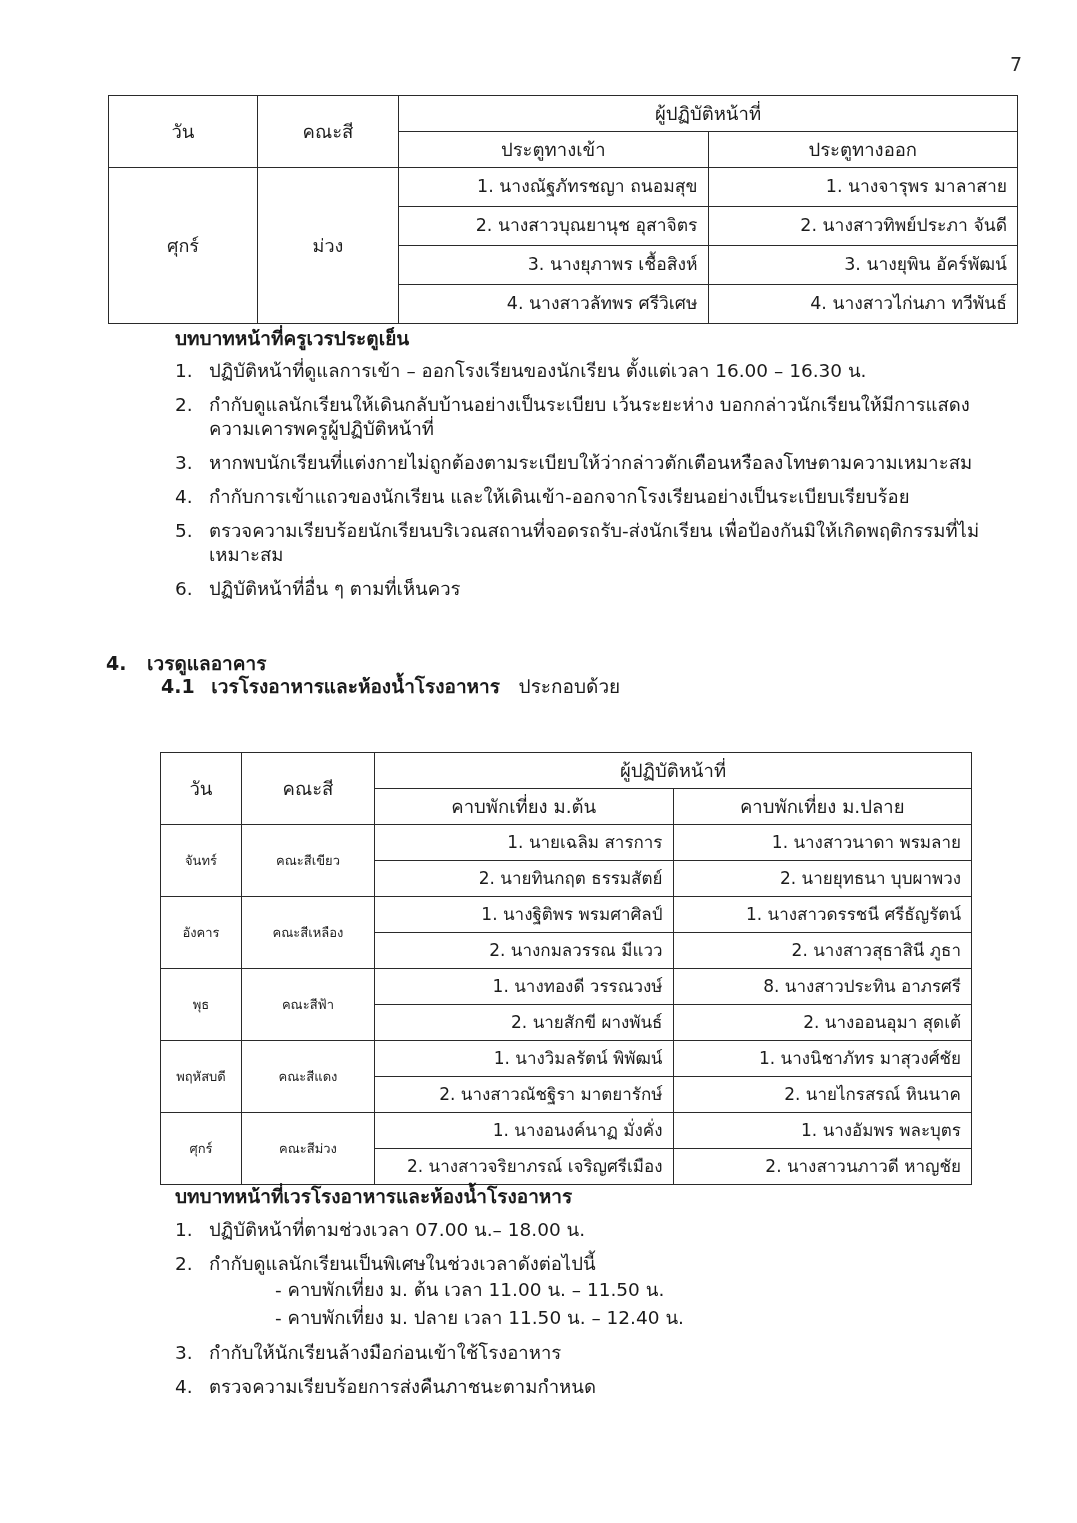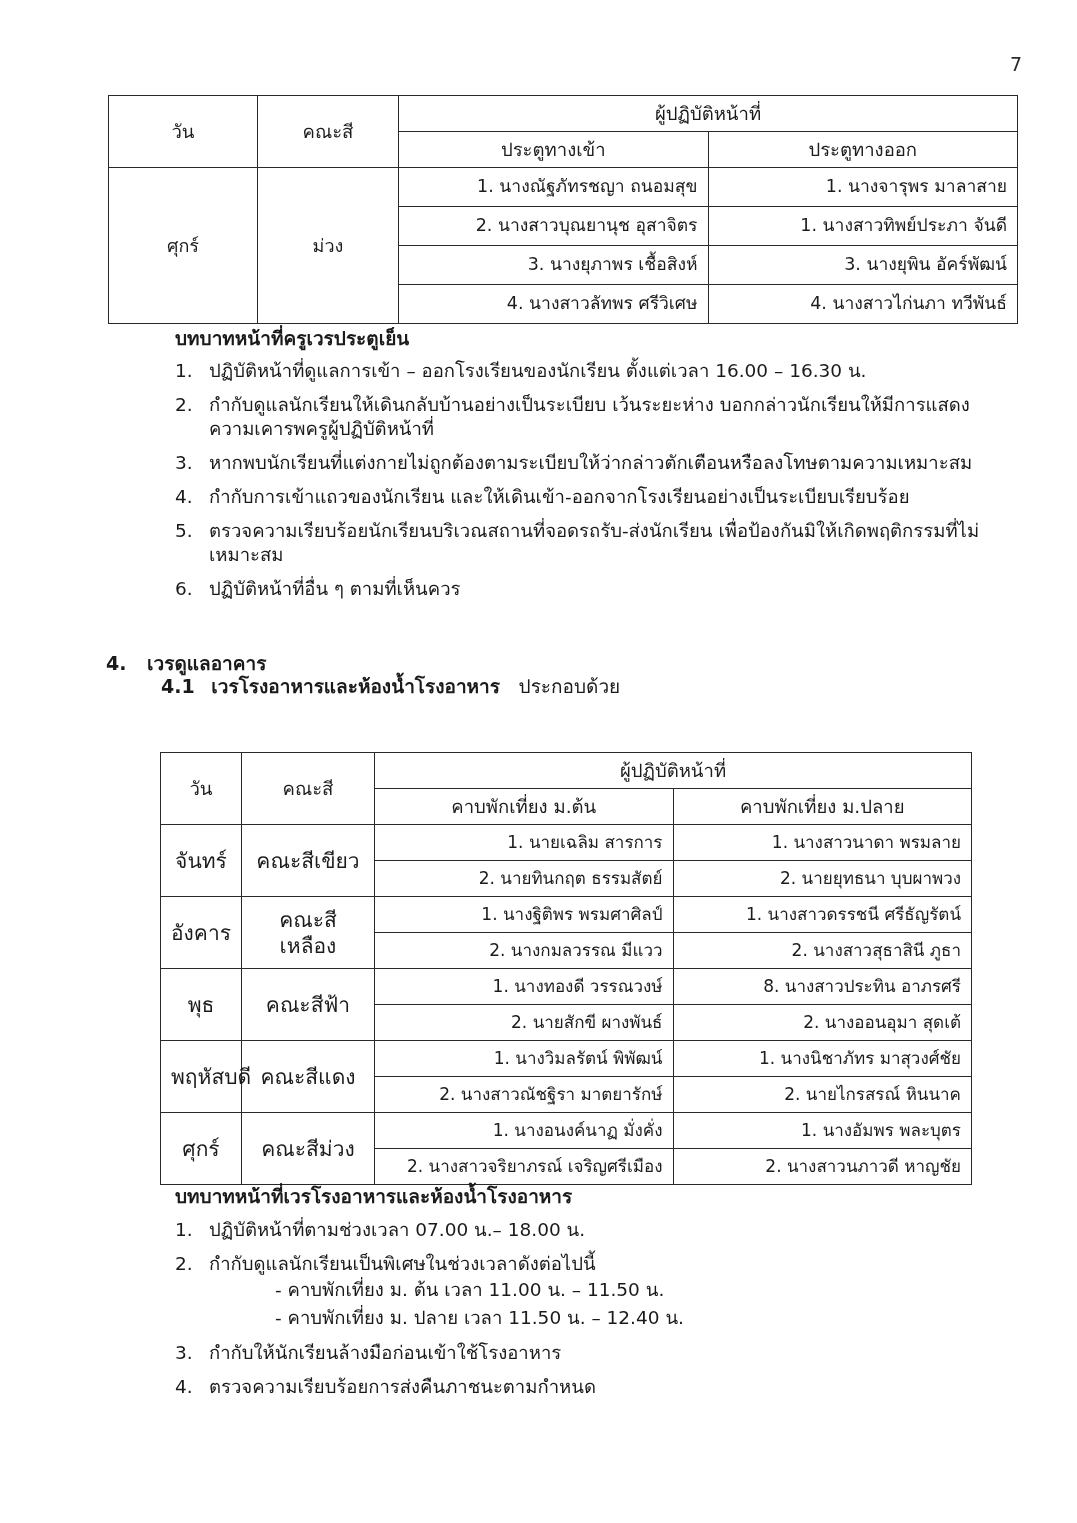--- a/index.html
+++ b/index.html
@@ -86,21 +86,21 @@
     top: 752px;
     width: 812px;
   }
   #table-canteen .c-day   { width: 80px; }
   #table-canteen .c-color { width: 132px; }
   #table-canteen .c-lower { width: 300px; }
   #table-canteen .c-upper { width: 300px; }
   #table-canteen tr.body-row td { height: 35px; }
   #table-canteen .namecell { font-size: 17px; padding-left: 9px; }
   #table-canteen .daycell,
-  #table-canteen .colorcell { font-size: 21px; }
+  #table-canteen .colorcell { font-size: 13px; }
 
   
   .block {
     position: absolute;
     font-size: 18.5px;
     line-height: 1.0;
   }
   .block-title {
     font-weight: bold;
     font-size: 19px;
@@ -206,21 +206,21 @@
         </td>
         <td>
           <div class="cell-pad namecell">1. นางจารุพร มาลาสาย</div>
         </td>
       </tr>
       <tr class="body-row">
         <td>
           <div class="cell-pad namecell">2. นางสาวบุณยานุช อุสาจิตร</div>
         </td>
         <td>
-          <div class="cell-pad namecell">1. นางสาวทิพย์ประภา จันดี</div>
+          <div class="cell-pad namecell">2. นางสาวทิพย์ประภา จันดี</div>
         </td>
       </tr>
       <tr class="body-row">
         <td>
           <div class="cell-pad namecell">3. นางยุภาพร เชื้อสิงห์</div>
         </td>
         <td>
           <div class="cell-pad namecell">3. นางยุพิน อัคร์พัฒน์</div>
         </td>
       </tr>

